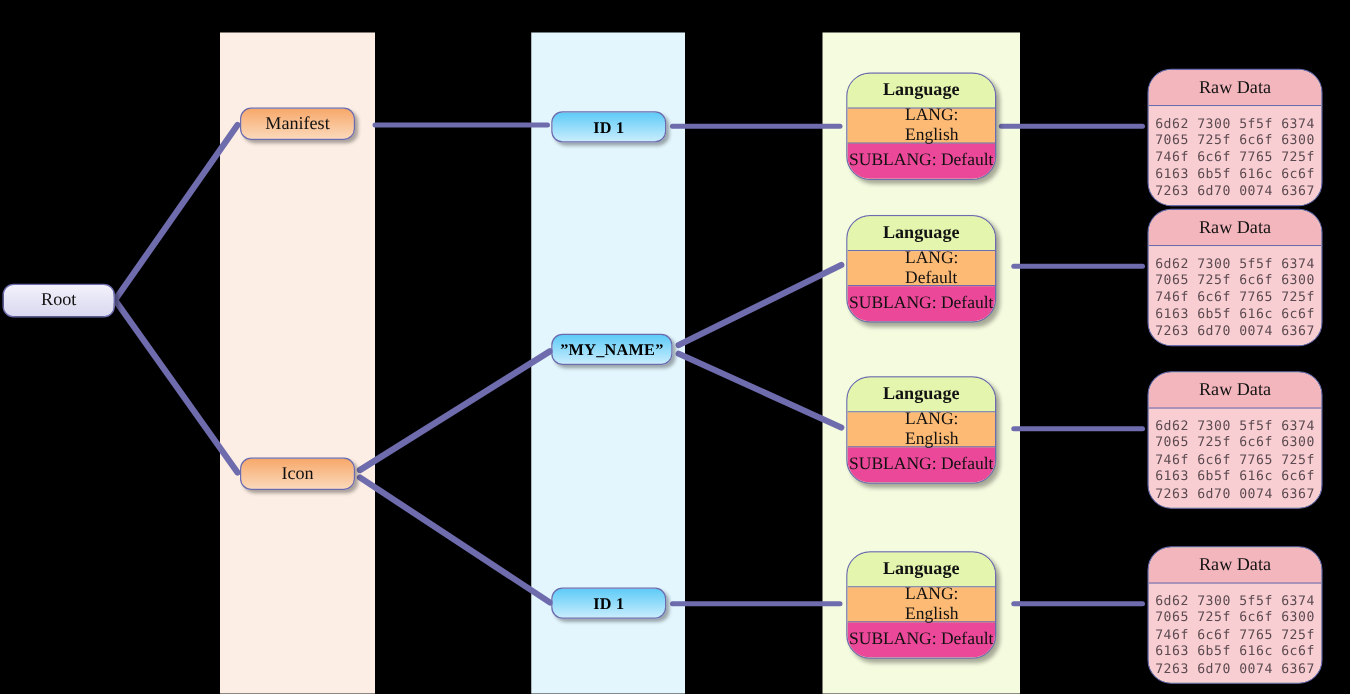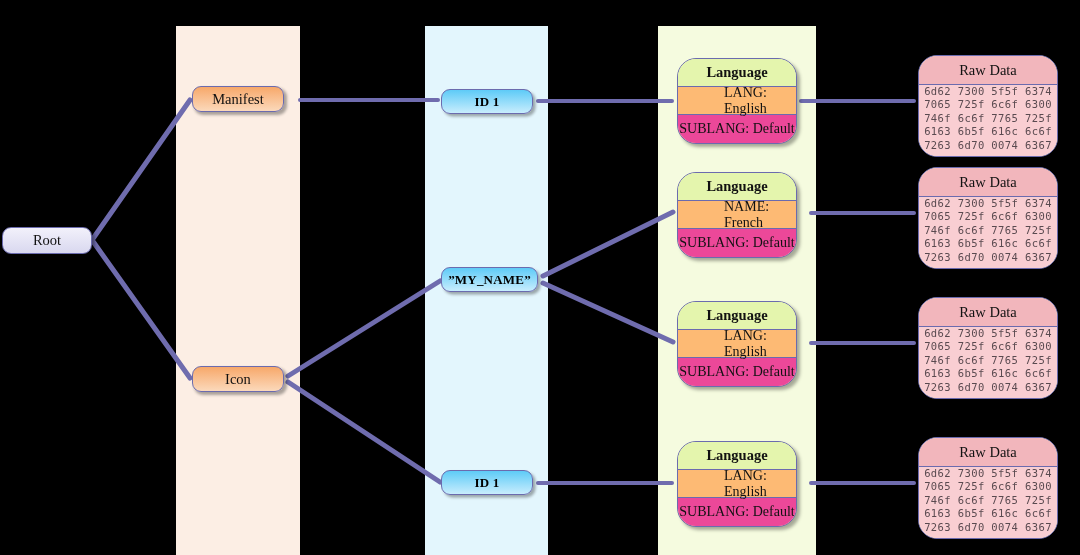--- a/index.html
+++ b/index.html
@@ -26,21 +26,21 @@
             color:#111;}
 
   .lang-card{background:#e9f7b9;}
   .lang-head{height:28px;font-size:14.5px;font-weight:bold;border-bottom:1.5px solid #6b6bae;
              background:#e4f5ad;}
   .lang-body{height:28px;font-size:14px;border-bottom:1.5px solid #6b6bae;background:#fdba74;padding-left:46px;}
   .lang-foot{height:28px;font-size:14px;background:#ec4899;}
 
   .raw-card{background:#fef9c3;}
   .raw-head{height:29px;font-size:14.5px;border-bottom:1.6px solid #6b6bae;background:#f2b6bc;}
-  .raw-body{padding:0 0 4px 0;display:flex;flex-direction:column;align-items:center;
+  .raw-body{padding:8px 0 4px 0;display:flex;flex-direction:column;align-items:center;
             justify-content:center;background:#f9ced2;}
   .hexline{font-family:"DejaVu Sans Mono", monospace;font-size:10.5px;line-height:13.4px;
            color:#5a4a50;letter-spacing:.4px;white-space:pre;}
 </style>
 </head>
 <body>
 
 <div id="stage">
 
   <div class="band" style="left:176px;width:124px;background:#fceee4;"></div>
@@ -82,21 +82,21 @@
   <div class="node node-blue" style="left:441px;top:470px;width:92px;height:25px;">ID 1</div>
 
   <div class="card lang-card" style="left:677px;top:58px;width:120px;">
     <div class="card-row lang-head">Language</div>
     <div class="card-row lang-body">LANG: English</div>
     <div class="card-row lang-foot">SUBLANG: Default</div>
   </div>
 
   <div class="card lang-card" style="left:677px;top:172px;width:120px;">
     <div class="card-row lang-head">Language</div>
-    <div class="card-row lang-body">NAME: French</div>
+    <div class="card-row lang-body">LANG: Default</div>
     <div class="card-row lang-foot">SUBLANG: Default</div>
   </div>
 
   <div class="card lang-card" style="left:677px;top:301px;width:120px;">
     <div class="card-row lang-head">Language</div>
     <div class="card-row lang-body">LANG: English</div>
     <div class="card-row lang-foot">SUBLANG: Default</div>
   </div>
 
   <div class="card lang-card" style="left:677px;top:441px;width:120px;">

